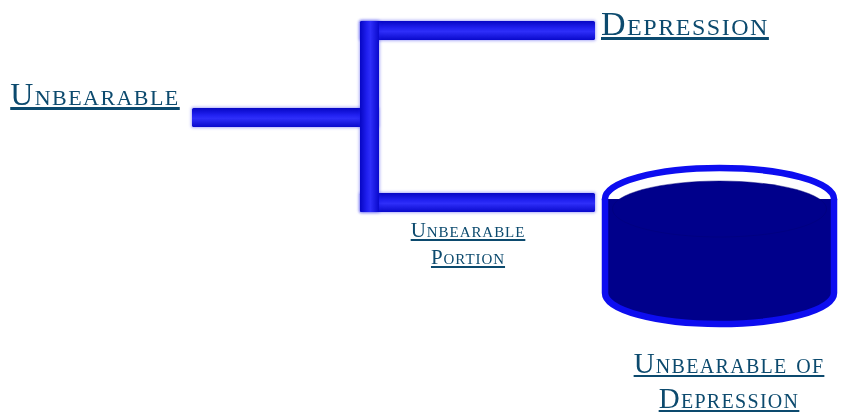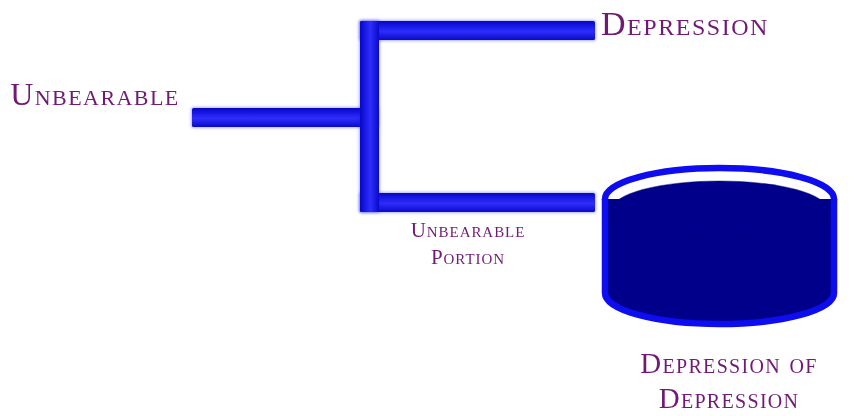--- a/index.html
+++ b/index.html
@@ -24,24 +24,25 @@
   .pipe-source   { left: 192px; top: 108px; width: 186px; height: 19px; }
   .pipe-vertical { left: 360px; top:  21px; width:  19px; height: 191px; }
   .pipe-top      { left: 360px; top:  21px; width: 235px; height: 19px; }
   .pipe-bottom   { left: 360px; top: 193px; width: 235px; height: 19px; }
 
   
   .label {
     position: absolute;
     font-variant: small-caps;
     letter-spacing: 0.045em;
-    color: #701a75;
+    color: #0c4a6e;
     text-align: center;
     line-height: 1.18;
     white-space: nowrap;
+    text-decoration: underline;
   }
   .label-source     { left: 0px;   top: 76px;  width: 190px; font-size: 32px; line-height: 36px; }
   .label-depression { left: 601px; top: 4px;   width: 260px; font-size: 34px; text-align: left; }
   .label-portion    { left: 358px; top: 217px; width: 220px; font-size: 21px; line-height: 27px; }
   .label-reservoir  { left: 601px; top: 346px; width: 256px; font-size: 29px; line-height: 35px; }
 
   
   .reservoir-svg { position: absolute; left: 590px; top: 155px; }
 </style>
 </head>
@@ -70,17 +71,17 @@
   </div>
 
   <div class="label label-depression">Depression</div>
 
   <div class="label label-portion">
     <div>Unbearable</div>
     <div>Portion</div>
   </div>
 
   <div class="label label-reservoir">
-    <div>Depression of</div>
+    <div>Unbearable of</div>
     <div>Depression</div>
   </div>
 
 </div>
 
 </body></html>

